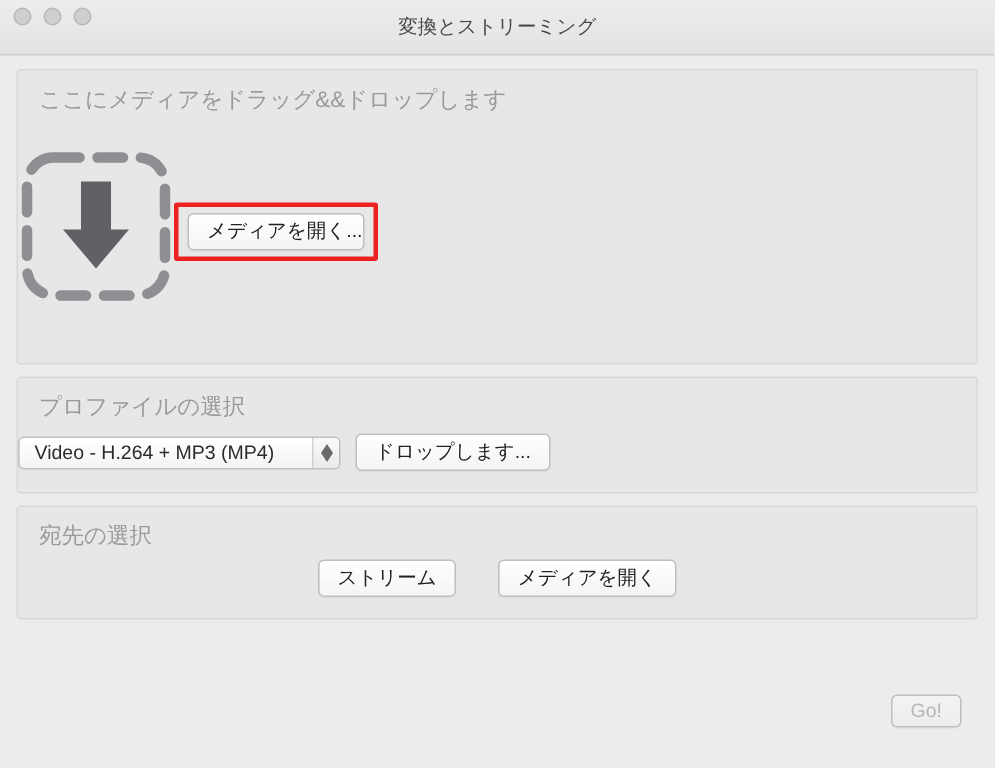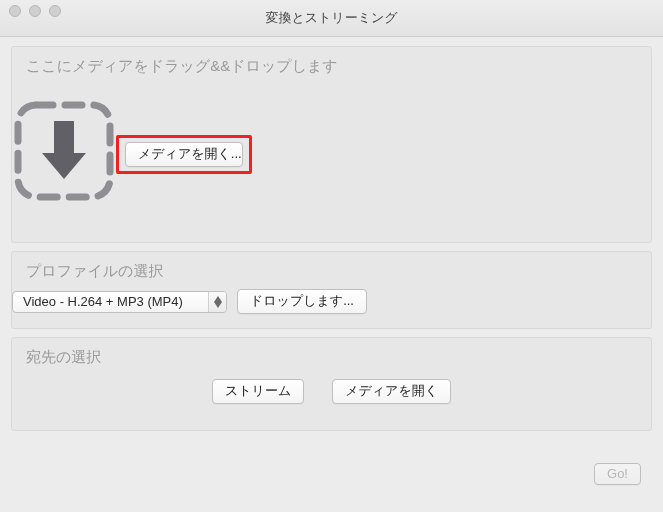--- a/index.html
+++ b/index.html
@@ -145,25 +145,25 @@
     flex-direction: column;
     align-items: center;
     justify-content: center;
     border-left: 1px solid #d0d0d0;
     background: linear-gradient(to bottom,#fafafa,#eaeaea);
   }
   .sel-arrows svg { display:block; }
 
   
   .dest-section {
-    height: 94px;
+    height: 76px;
     display: flex;
     align-items: flex-end;
     justify-content: center;
-    padding-bottom: 26px;
+    padding-bottom: 14px;
   }
   .dest-row {
     display: flex;
     gap: 28px;
   }
 
   
   .footer {
     position: absolute;
     right: 22px;

